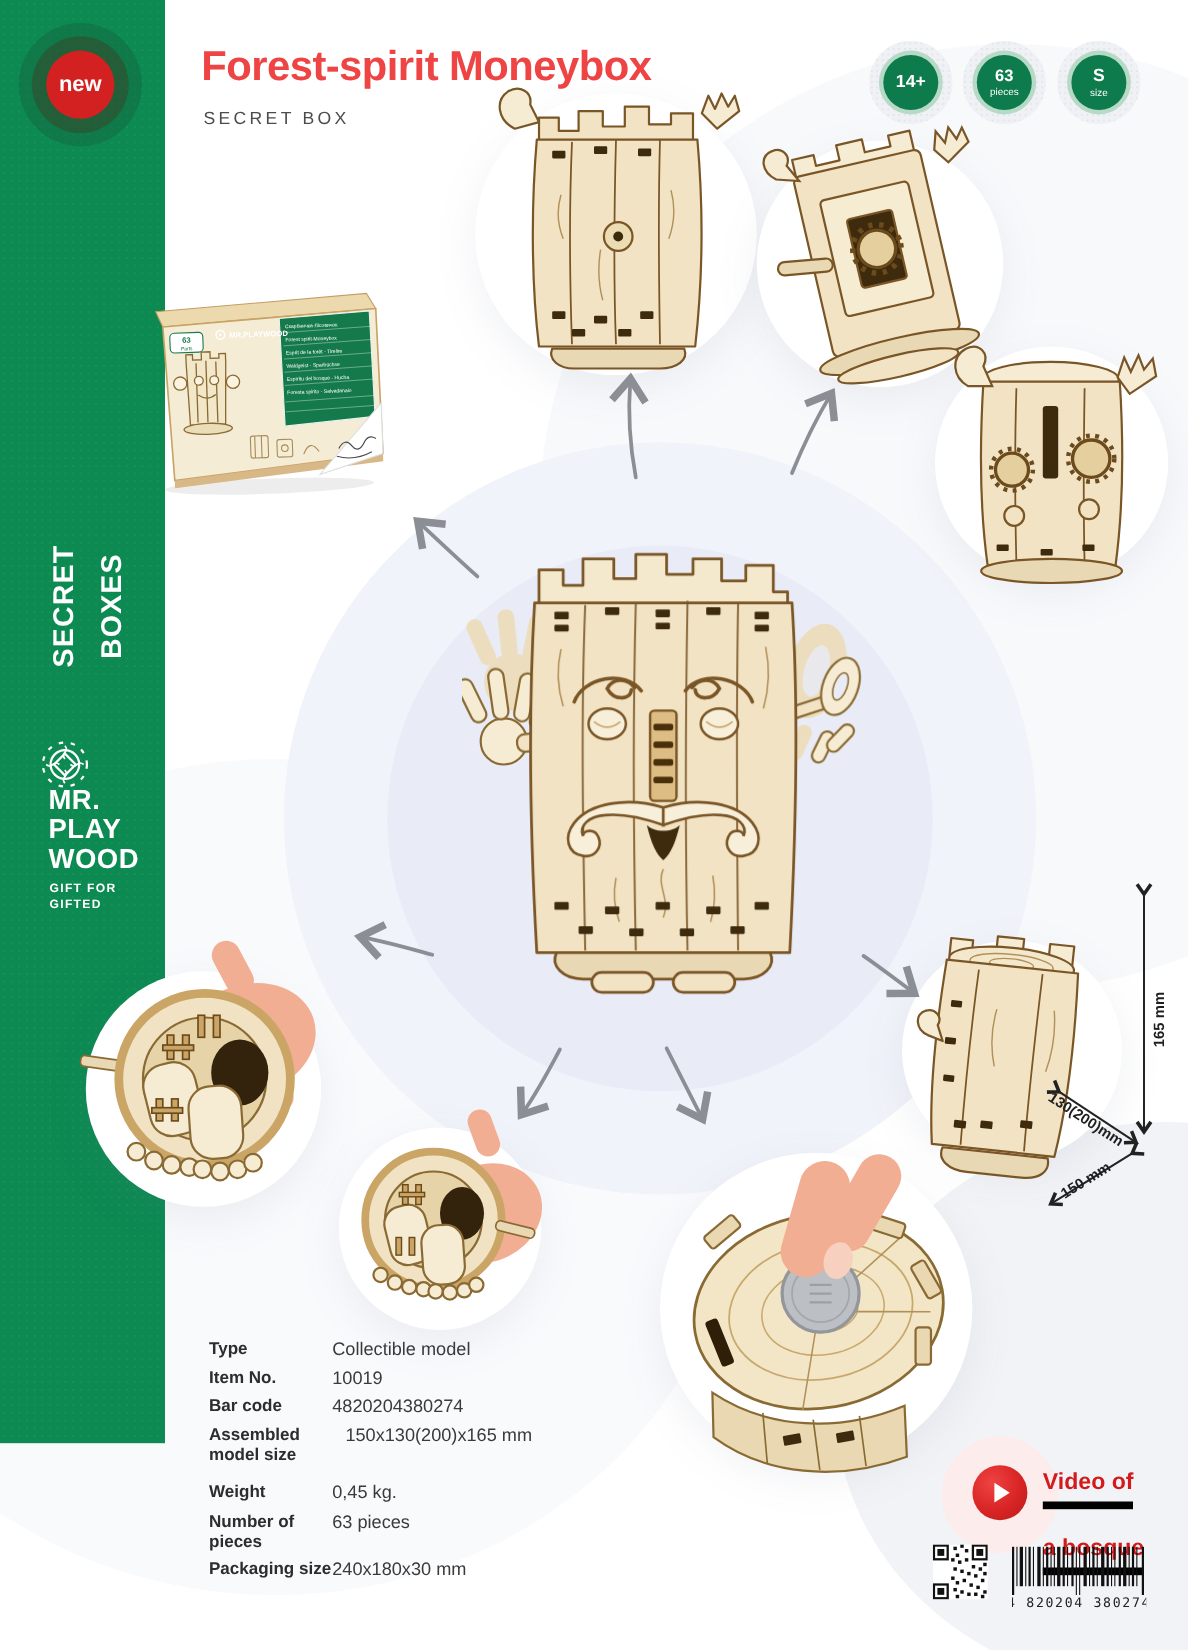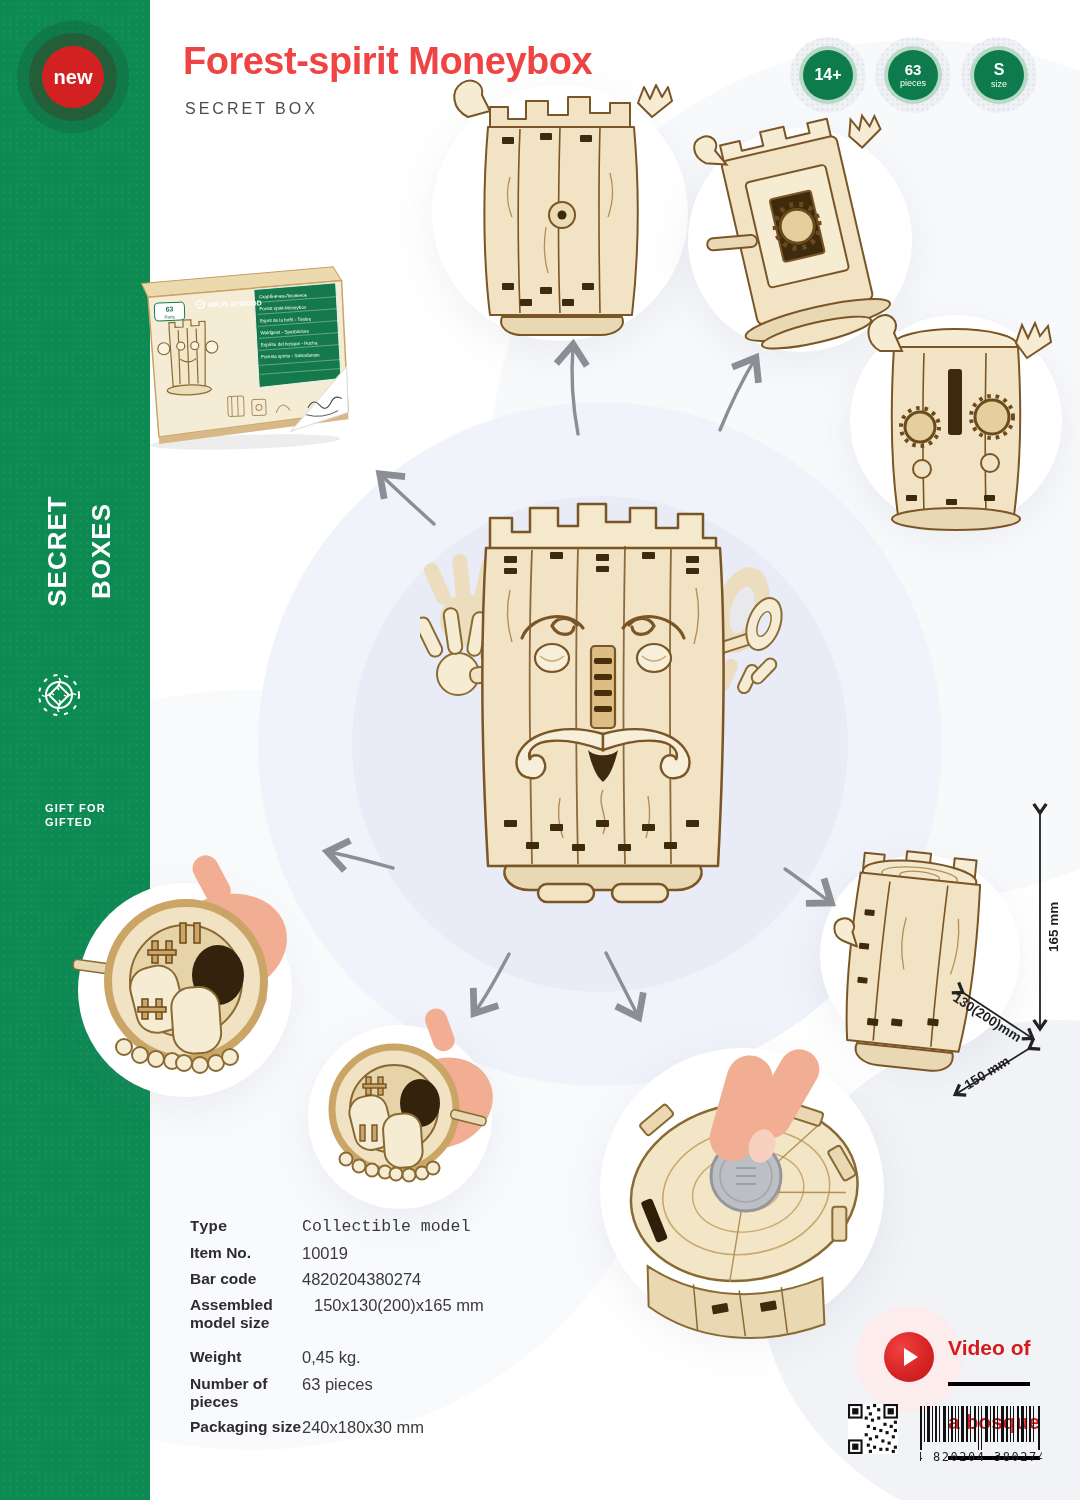--- a/index.html
+++ b/index.html
@@ -6,21 +6,21 @@
   #canvas{position:relative;width:1080px;height:1500px;overflow:hidden;background:#ffffff;
           font-family:"Liberation Sans",sans-serif;}
   .abs{position:absolute;}
 
   
   .bg-sweep{position:absolute;border-radius:50%;pointer-events:none;}
   .halo-outer{position:absolute;left:258px;top:402px;width:684px;height:684px;border-radius:50%;background:#f1f3fa;}
   .halo-inner{position:absolute;left:352px;top:496px;width:496px;height:496px;border-radius:50%;background:#e9ecf6;}
 
   
-  .sidebar{position:absolute;left:0;top:0;width:150px;height:1500px;background:#0c8a52;
+  .sidebar{position:absolute;left:0;top:0;width:150px;height:1312px;background:#0c8a52;
            background-image:radial-gradient(rgba(255,255,255,0.05) 1px,transparent 1.2px);background-size:7px 7px;}
   .new-badge{position:absolute;left:42px;top:46px;width:62px;height:62px;border-radius:50%;background:#d32121;
              box-shadow:0 0 0 13px rgba(52,73,44,0.55),0 0 0 25px rgba(22,99,62,0.45);
              display:flex;align-items:center;justify-content:center;color:#fff;font-weight:bold;font-size:20px;}
   .vert-label{position:absolute;left:-43px;top:529px;width:200px;height:44px;transform:rotate(-90deg);
               color:#fff;font-weight:bold;font-size:26px;letter-spacing:1px;text-align:center;line-height:44px;}
   .brand-block{position:absolute;left:44px;top:714px;color:#fff;}
   .brand-line{font-size:25px;line-height:27px;font-weight:bold;letter-spacing:0.5px;}
   .tagline{position:absolute;left:45px;top:801px;color:#fff;font-size:11px;font-weight:bold;letter-spacing:1.2px;line-height:14px;}
 
@@ -46,21 +46,21 @@
   .spec-label{width:112px;font-weight:bold;font-size:15.5px;color:#2d2d2f;line-height:18px;}
   .spec-value{font-size:16.5px;color:#3a3a3c;line-height:18px;}
 
   
   .video-halo{position:absolute;left:856px;top:1306px;width:106px;height:106px;border-radius:50%;background:#fdecec;}
   .yt-icon{position:absolute;left:884px;top:1332px;width:50px;height:50px;border-radius:50%;
            background:radial-gradient(circle at 35% 32%,#ef4343 0%,#d82424 55%,#b81c1c 100%);
            display:flex;align-items:center;justify-content:center;}
   .yt-play{width:0;height:0;border-left:14px solid #fff;border-top:9px solid transparent;border-bottom:9px solid transparent;margin-left:4px;}
   .video-text{position:absolute;left:948px;top:1334px;color:#d31b1b;font-weight:bold;font-size:21px;line-height:28px;cursor:pointer;}
-  .video-text span{display:inline-block;border-bottom:4px solid #000000;padding-bottom:20px;margin-bottom:22px;}
+  .video-text span{display:inline-block;border-bottom:7px solid #000000;padding-bottom:3px;margin-bottom:22px;}
 
   .overlay{position:absolute;left:0;top:0;pointer-events:none;}
   .dim-text{font-weight:bold;font-size:13.5px;fill:#1f1f1f;font-family:"Liberation Sans",sans-serif;}
   .barcode-digits{font-size:12px;fill:#222;letter-spacing:1.5px;font-family:"DejaVu Sans Mono",monospace;}
 </style>
 </head>
 <body>
 
 <div id="canvas">
 
@@ -75,20 +75,25 @@
     <div class="new-badge">
         <span>new</span>
       </div>
     <div class="vert-label">SECRET BOXES</div>
     <svg class="abs" style="left:36px;top:672px;" width="46" height="46" viewBox="0 0 46 46">
       <circle cx="23" cy="23" r="20" fill="none" stroke="#fff" stroke-width="2" stroke-dasharray="4 7"></circle>
       <circle cx="23" cy="23" r="13" fill="none" stroke="#fff" stroke-width="2"></circle>
       <rect x="16" y="16" width="14" height="14" fill="none" stroke="#fff" stroke-width="2" transform="rotate(45 23 23)"></rect>
       <path d="M23,6 C28,12 18,12 23,18 M23,28 C28,34 18,34 23,40 M6,23 C12,28 12,18 18,23 M28,23 C34,28 34,18 40,23" fill="none" stroke="#fff" stroke-width="1.6"></path>
     </svg>
+    <div class="brand-block">
+      <div class="brand-line">MR.</div>
+      <div class="brand-line">PLAY</div>
+      <div class="brand-line">WOOD</div>
+    </div>
     <div class="tagline">
       <div>GIFT FOR</div>
       <div>GIFTED</div>
     </div>
   </div>
 
   <div class="title">Forest-spirit Moneybox</div>
   <div class="subtitle">SECRET BOX</div>
 
   <div class="tb-outer" style="left:790px;top:37px;">
@@ -483,21 +488,21 @@
       <path d="M1040,812 L1040,1028" marker-start="url(#ahd)" marker-end="url(#ahd)"></path>
       <path d="M962,992 L1032,1038" marker-start="url(#ahd)" marker-end="url(#ahd)"></path>
       <path d="M1030,1048 L956,1094" marker-start="url(#ahd)" marker-end="url(#ahd)"></path>
     </g>
     <text class="dim-text" transform="translate(1058,952) rotate(-90)">165 mm</text>
     <text class="dim-text" transform="translate(952,1000) rotate(33)">130(200)mm</text>
     <text class="dim-text" transform="translate(968,1090) rotate(-32)">150 mm</text>
   </svg>
 
   <div class="specs">
-    <div class="spec-row" style="top:0px;font-family:Liberation Mono, monospace;">
+    <div class="spec-row" style="top:0px;">
       <div class="spec-label">Type</div>
       <div class="spec-value">Collectible model</div>
     </div>
     <div class="spec-row" style="top:26px;">
       <div class="spec-label">Item No.</div>
       <div class="spec-value">10019</div>
     </div>
     <div class="spec-row" style="top:52px;">
       <div class="spec-label">Bar code</div>
       <div class="spec-value">4820204380274</div>

